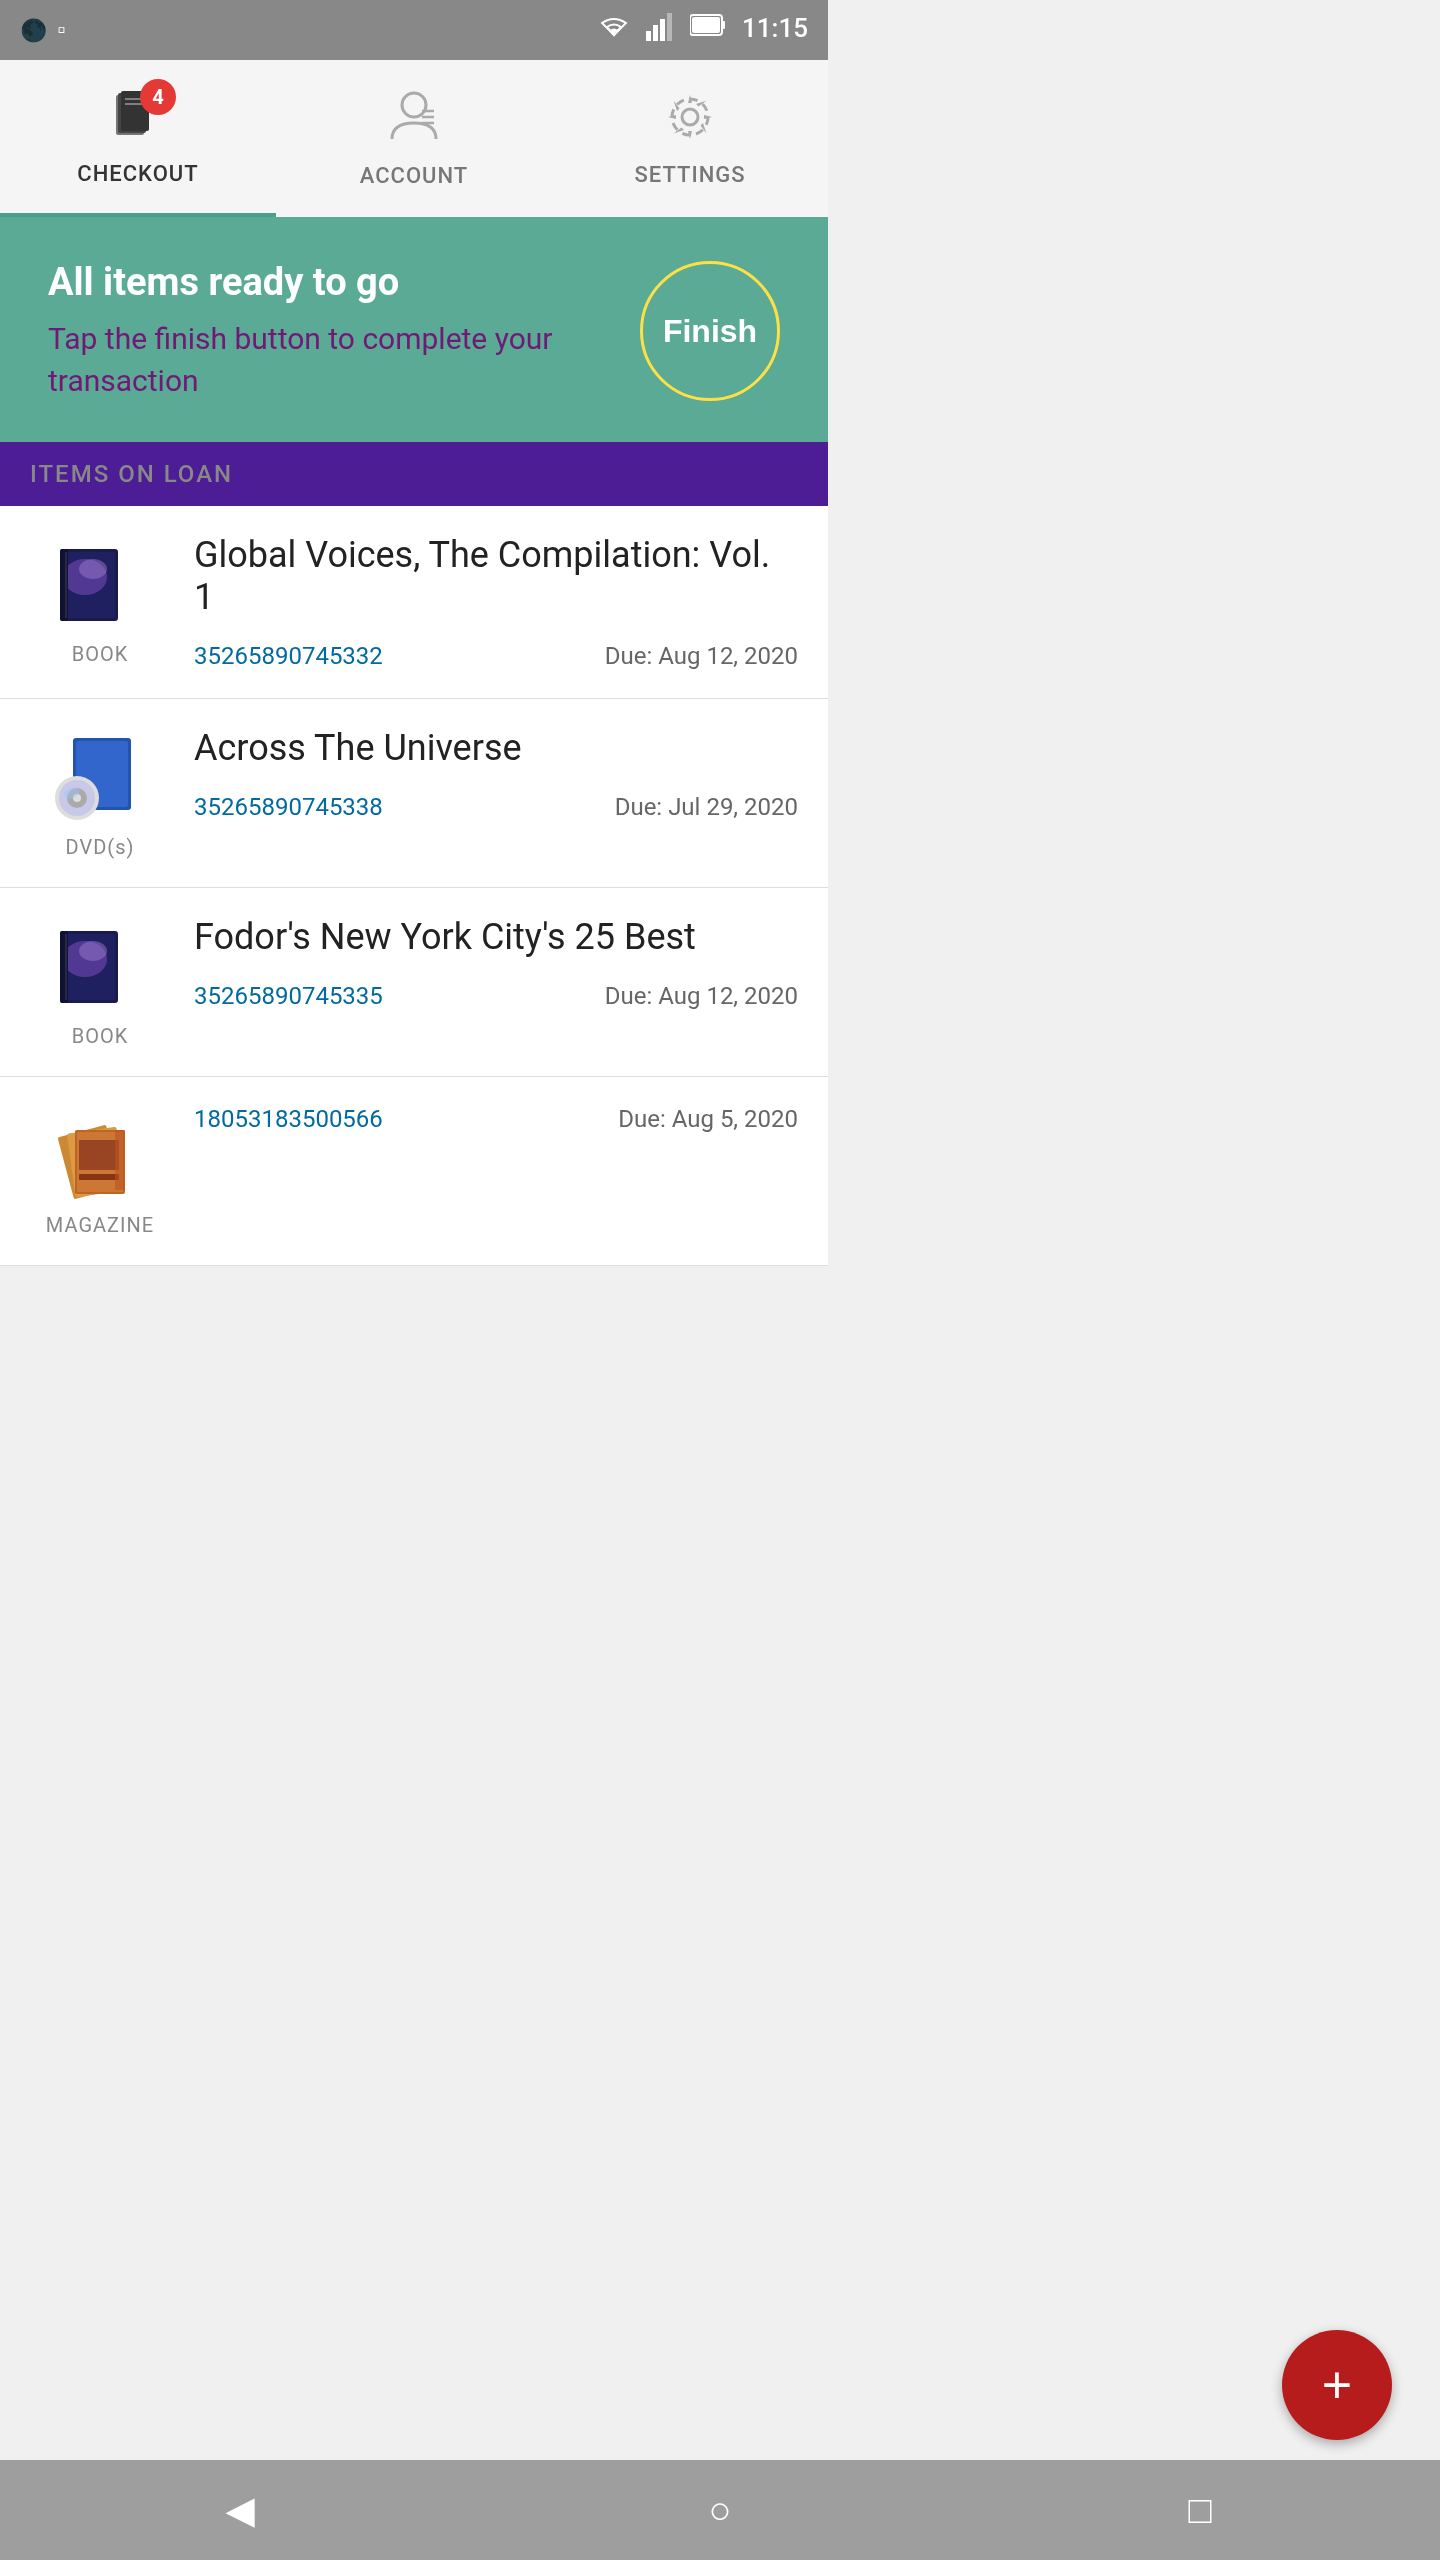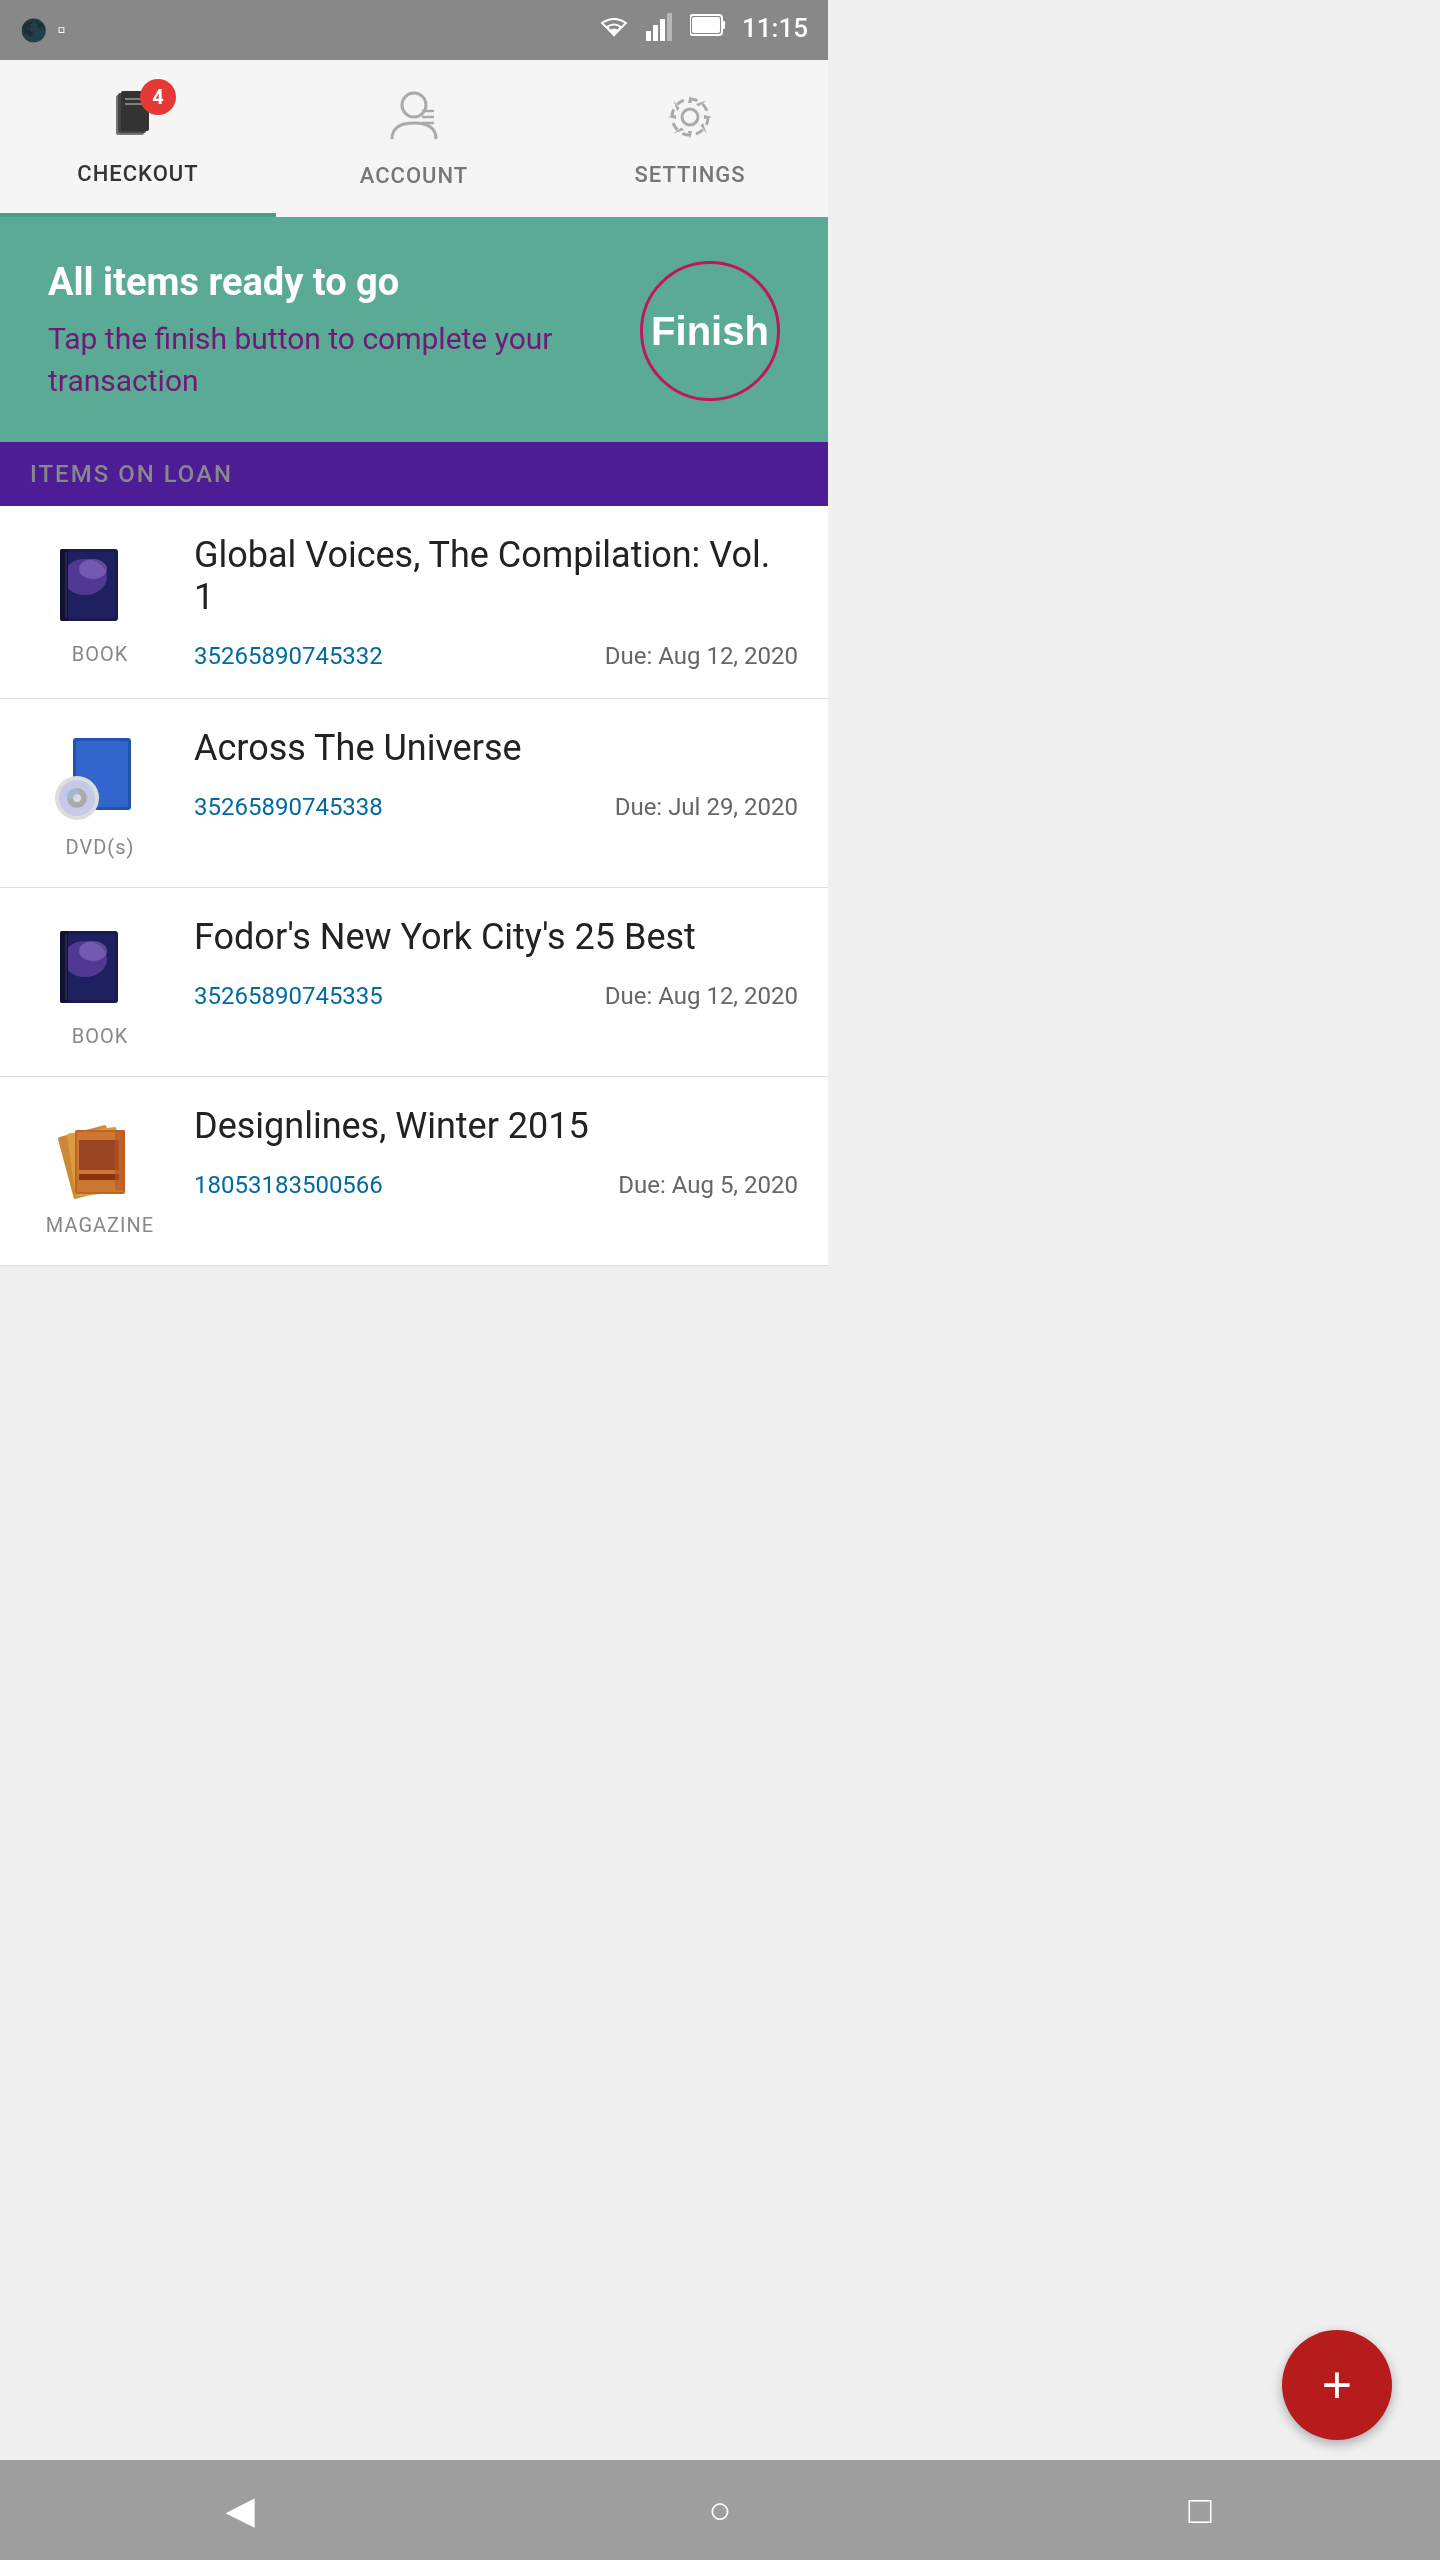--- a/index.html
+++ b/index.html
@@ -118,24 +118,24 @@
     }
     .banner-subtitle {
       font-size: 30px;
       color: #701a75;
       line-height: 1.4;
     }
     .finish-btn {
       width: 140px;
       height: 140px;
       border-radius: 50%;
-      border: 3px solid #be185d;
+      border: 3px solid #fde047;
       background: transparent;
       color: white;
-      font-size: 40px;
+      font-size: 32px;
       font-weight: bold;
       cursor: pointer;
       display: flex;
       align-items: center;
       justify-content: center;
       flex-shrink: 0;
       margin-left: 20px;
     }
 
     
@@ -452,21 +452,20 @@
 
           <rect x="24" y="30" width="40" height="30" rx="1" fill="#994422"></rect>
           <rect x="24" y="64" width="40" height="6" rx="1" fill="#883311"></rect>
 
           <polygon points="60,20 70,20 70,80 60,80" fill="#bb5522" opacity="0.6"></polygon>
         </svg>
       </div>
       <span class="item-type-label">MAGAZINE</span>
     </div>
     <div class="item-details">
-      <div class="item-title">Designlines, Winter 2015</div>
       <div class="item-meta">
         <span class="item-barcode">18053183500566</span>
         <span class="item-due">Due: Aug 5, 2020</span>
       </div>
     </div>
   </div>
 
 </div>
 
 <div class="bottom-area"></div>

